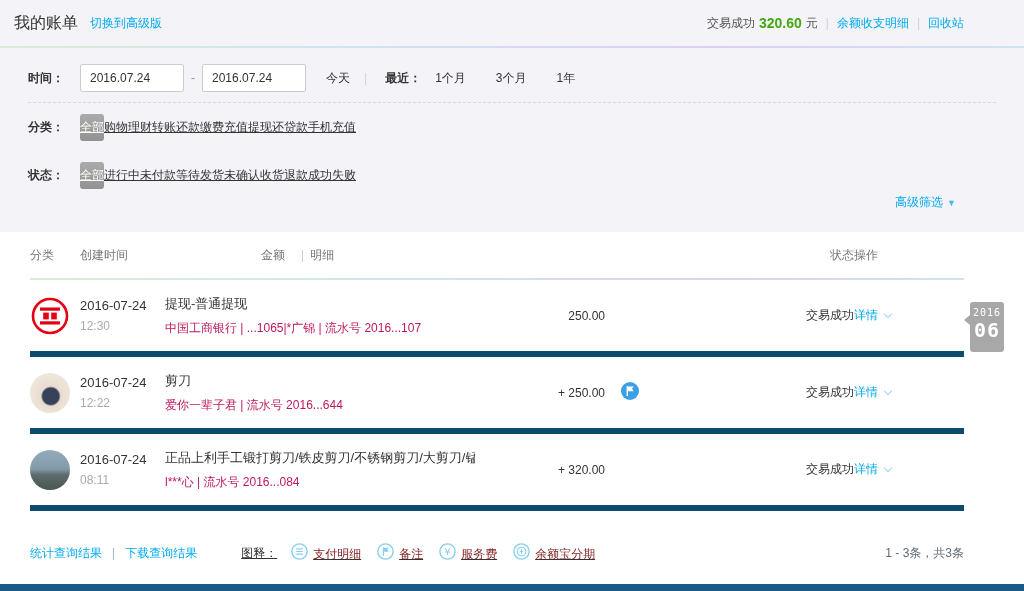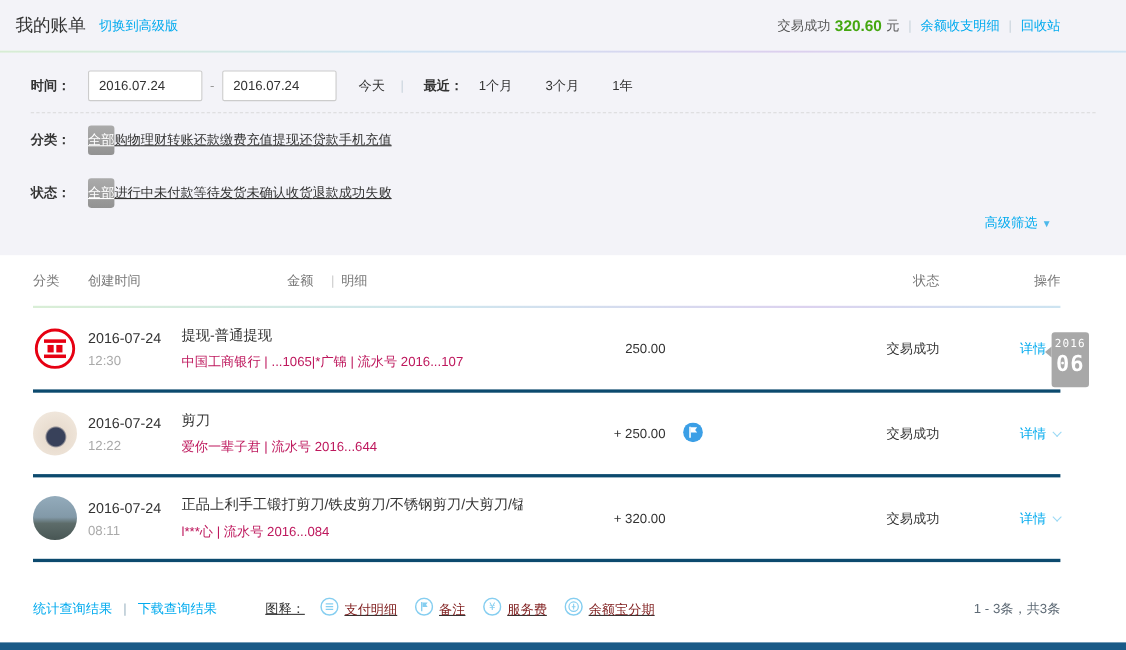--- a/index.html
+++ b/index.html
@@ -28,28 +28,28 @@
   .dashed-sep { border-top:1px dashed #d9d9d9; }
   .pill { color:#333; padding:5px 0; border-radius:3px;text-decoration:underline; }
   .pill.selected { background:linear-gradient(#ababab,#929292); color:#fff; }
   .advanced-filter { position:absolute; right:68px; top:146px; color:#00aaee; }
   .tri-down { font-size:9px; color:#4db8ea; margin-left:4px; }
 
   
   .table { padding:0 60px 0 30px; }
   .thead { display:flex; align-items:center; height:46px; color:#777; }
   .grad-line2 { height:2px; margin:0 60px 0 30px; background:linear-gradient(90deg,#d9eed6 0%,#cfe6ee 40%,#dcd2ef 75%,#cde4f1 100%); }
-  .trow { display:flex; align-items:center; height:77px; border-bottom:3px solid #0c4a6e; }
+  .trow { display:flex; align-items:center; height:77px; border-bottom:6px solid #0c4a6e; }
   .col-icon { width:50px; }
   .col-time { width:85px; }
   .col-name { width:320px; padding-right:10px; }
   .col-amount { width:120px; text-align:right; }
   .col-detail { width:50px; padding-left:16px; }
   .col-status { flex:1; text-align:right; }
-  .col-action { width:110px; text-align:right; }
+  .col-action { width:110px; text-align:left; }
   .hsep { color:#ccc; margin:0 6px; }
   .amount-text { font-size:12px; color:#333; }
   .row-date { font-size:13px; color:#333; margin-bottom:6px; }
   .row-time { color:#aaa; }
   .row-name { font-size:13px; color:#333; margin-bottom:7px; white-space:nowrap; overflow:hidden; }
   .row-sub { color:#be185d; white-space:nowrap; overflow:hidden; }
   .row-icon { width:40px; height:40px; border-radius:50%; overflow:hidden; }
   .avatar-couple { background:radial-gradient(circle at 52% 58%, #38415a 0%, #38415a 26%, #e9ddd0 32%, #f4ece2 100%); }
   .avatar-landscape { background:linear-gradient(180deg,#93abbb 0%,#8299a8 48%,#5d6c6a 62%,#485654 100%); }
   .detail-link { color:#00aaee; }
@@ -58,21 +58,21 @@
   
   .footer { display:flex; align-items:center; padding:0 60px 0 30px; height:40px; margin-top:22px; }
   .footer .vsep2 { color:#9fb6c4; margin:0 10px; }
   .legend { display:flex; align-items:center; margin-left:44px;text-decoration:underline; }
   .legend-label { color:#333; margin-right:14px; }
   .legend-item { display:flex; align-items:flex-end; margin-right:16px; color:#7f1d1d; }
   .legend-item svg { margin-right:5px; }
   .pagination { margin-left:auto; color:#5f6b76; }
 
   
-  .month-marker { position:absolute; right:34px; top:302px; width:34px; height:50px; background:#a8a8a8; border-radius:3px; color:#fff; text-align:center; font-family:"DejaVu Sans Mono",monospace; }
+  .month-marker { position:absolute; right:20px; top:302px; width:34px; height:50px; background:#a8a8a8; border-radius:3px; color:#fff; text-align:center; font-family:"DejaVu Sans Mono",monospace; }
   .month-marker::before { content:""; position:absolute; left:-6px; top:13px; border-top:5px solid transparent; border-bottom:5px solid transparent; border-right:6px solid #a8a8a8; }
   .mm-year { font-size:10px; margin-top:5px; letter-spacing:1px; }
   .mm-month { font-size:20px; font-weight:bold; letter-spacing:1px; }
 
   .bottom-bar { position:absolute; left:0; right:0; bottom:0; height:7px; background:#1a5a87; }
 </style>
 </head>
 <body>
 
 <div class="page">

